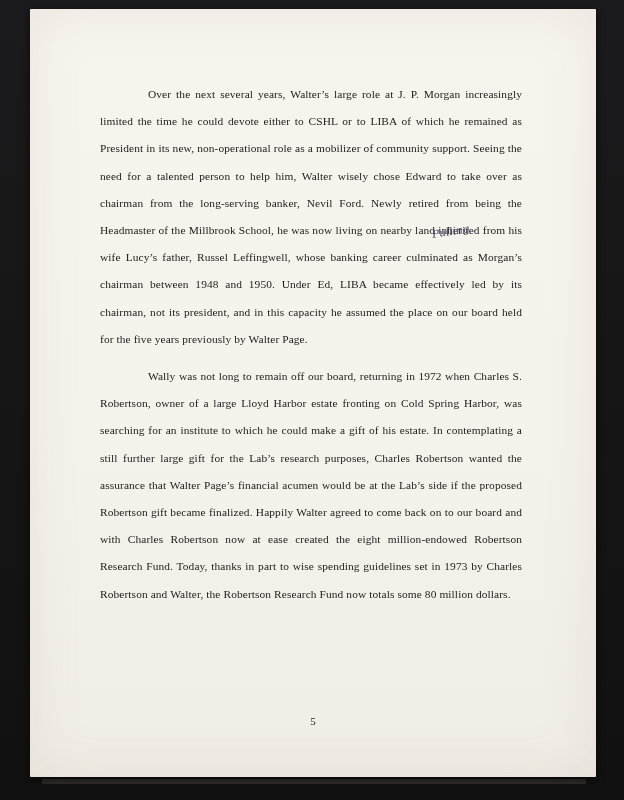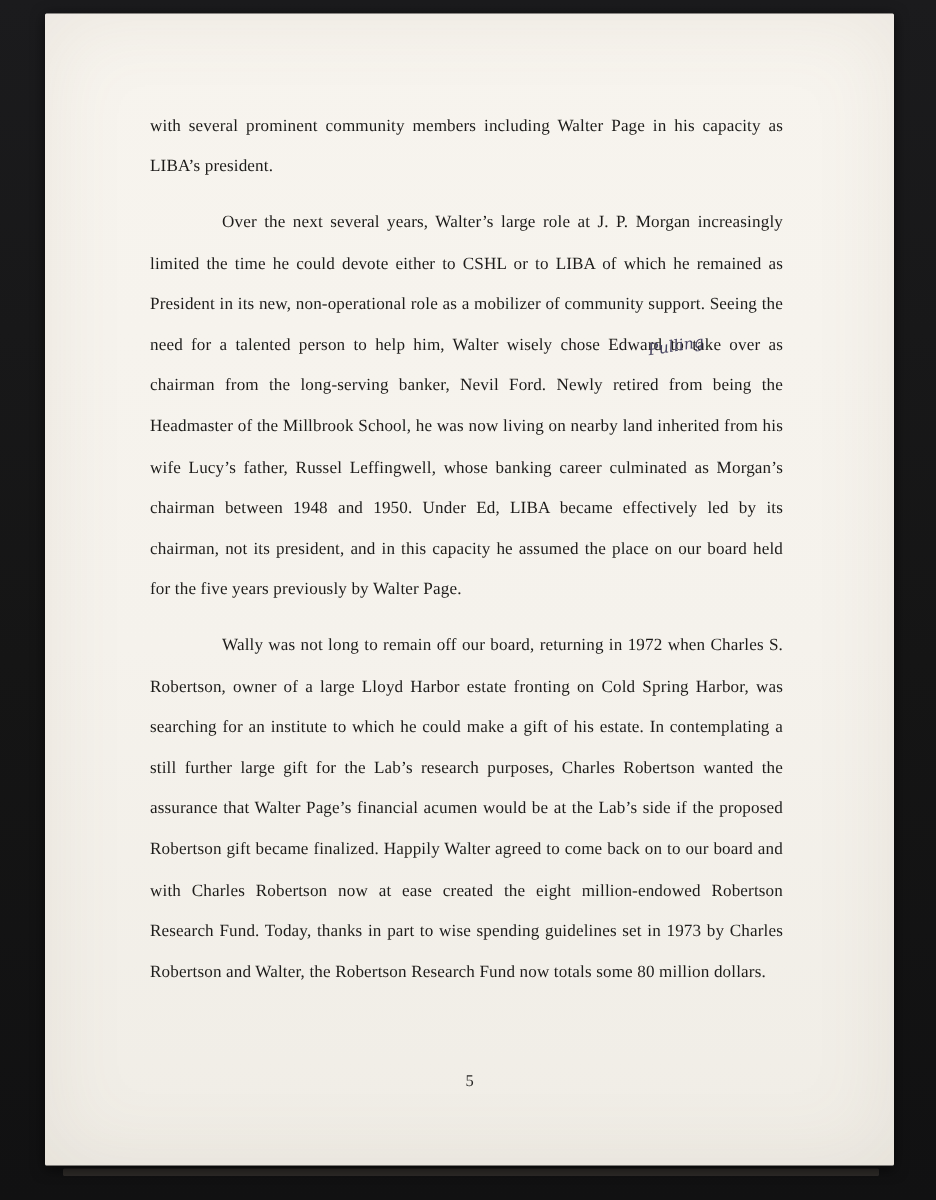--- a/index.html
+++ b/index.html
@@ -74,21 +74,20 @@
 </head>
 <body>
 
 <div class="backdrop"></div>
 
 <div class="under-sheet"></div>
 
 <div class="paper">
 
   <div class="text-block">
-    <p>with several prominent community members including Walter Page in his capacity as LIBA’s president.</p>
     <p class="spaced indent">Over the next several years, Walter’s large role at J. P. Morgan increasingly limited the time he could devote either to CSHL or to LIBA of which he remained as President in its new, non-operational role as a mobilizer of community support.  Seeing the need for a talented person to help him, Walter wisely chose Edward to take over as chairman from the long-serving banker, Nevil Ford.  Newly retired from being the Headmaster of the Millbrook School, he was now living on nearby land inherited from his wife Lucy’s father, Russel Leffingwell, whose banking career culminated as Morgan’s chairman between 1948 and 1950.  Under Ed, LIBA became effectively led by its chairman, not its president, and in this capacity he assumed the place on our board held for the five years previously by Walter Page.</p>
     <p class="spaced indent">Wally was not long to remain off our board, returning in 1972 when Charles S. Robertson, owner of a large Lloyd Harbor estate fronting on Cold Spring Harbor, was searching for an institute to which he could make a gift of his estate.  In contemplating a still further large gift for the Lab’s research purposes, Charles Robertson wanted the assurance that Walter Page’s financial acumen would be at the Lab’s side if the proposed Robertson gift became finalized.  Happily Walter agreed to come back on to our board and with Charles Robertson now at ease created the eight million-endowed Robertson Research Fund.  Today, thanks in part to wise spending guidelines set in 1973 by Charles Robertson and Walter, the Robertson Research Fund now totals some 80 million dollars.</p>
   </div>
 
   <div class="annotation">Pulling</div>
 
   <div class="page-number">5</div>
 
 </div>
 

